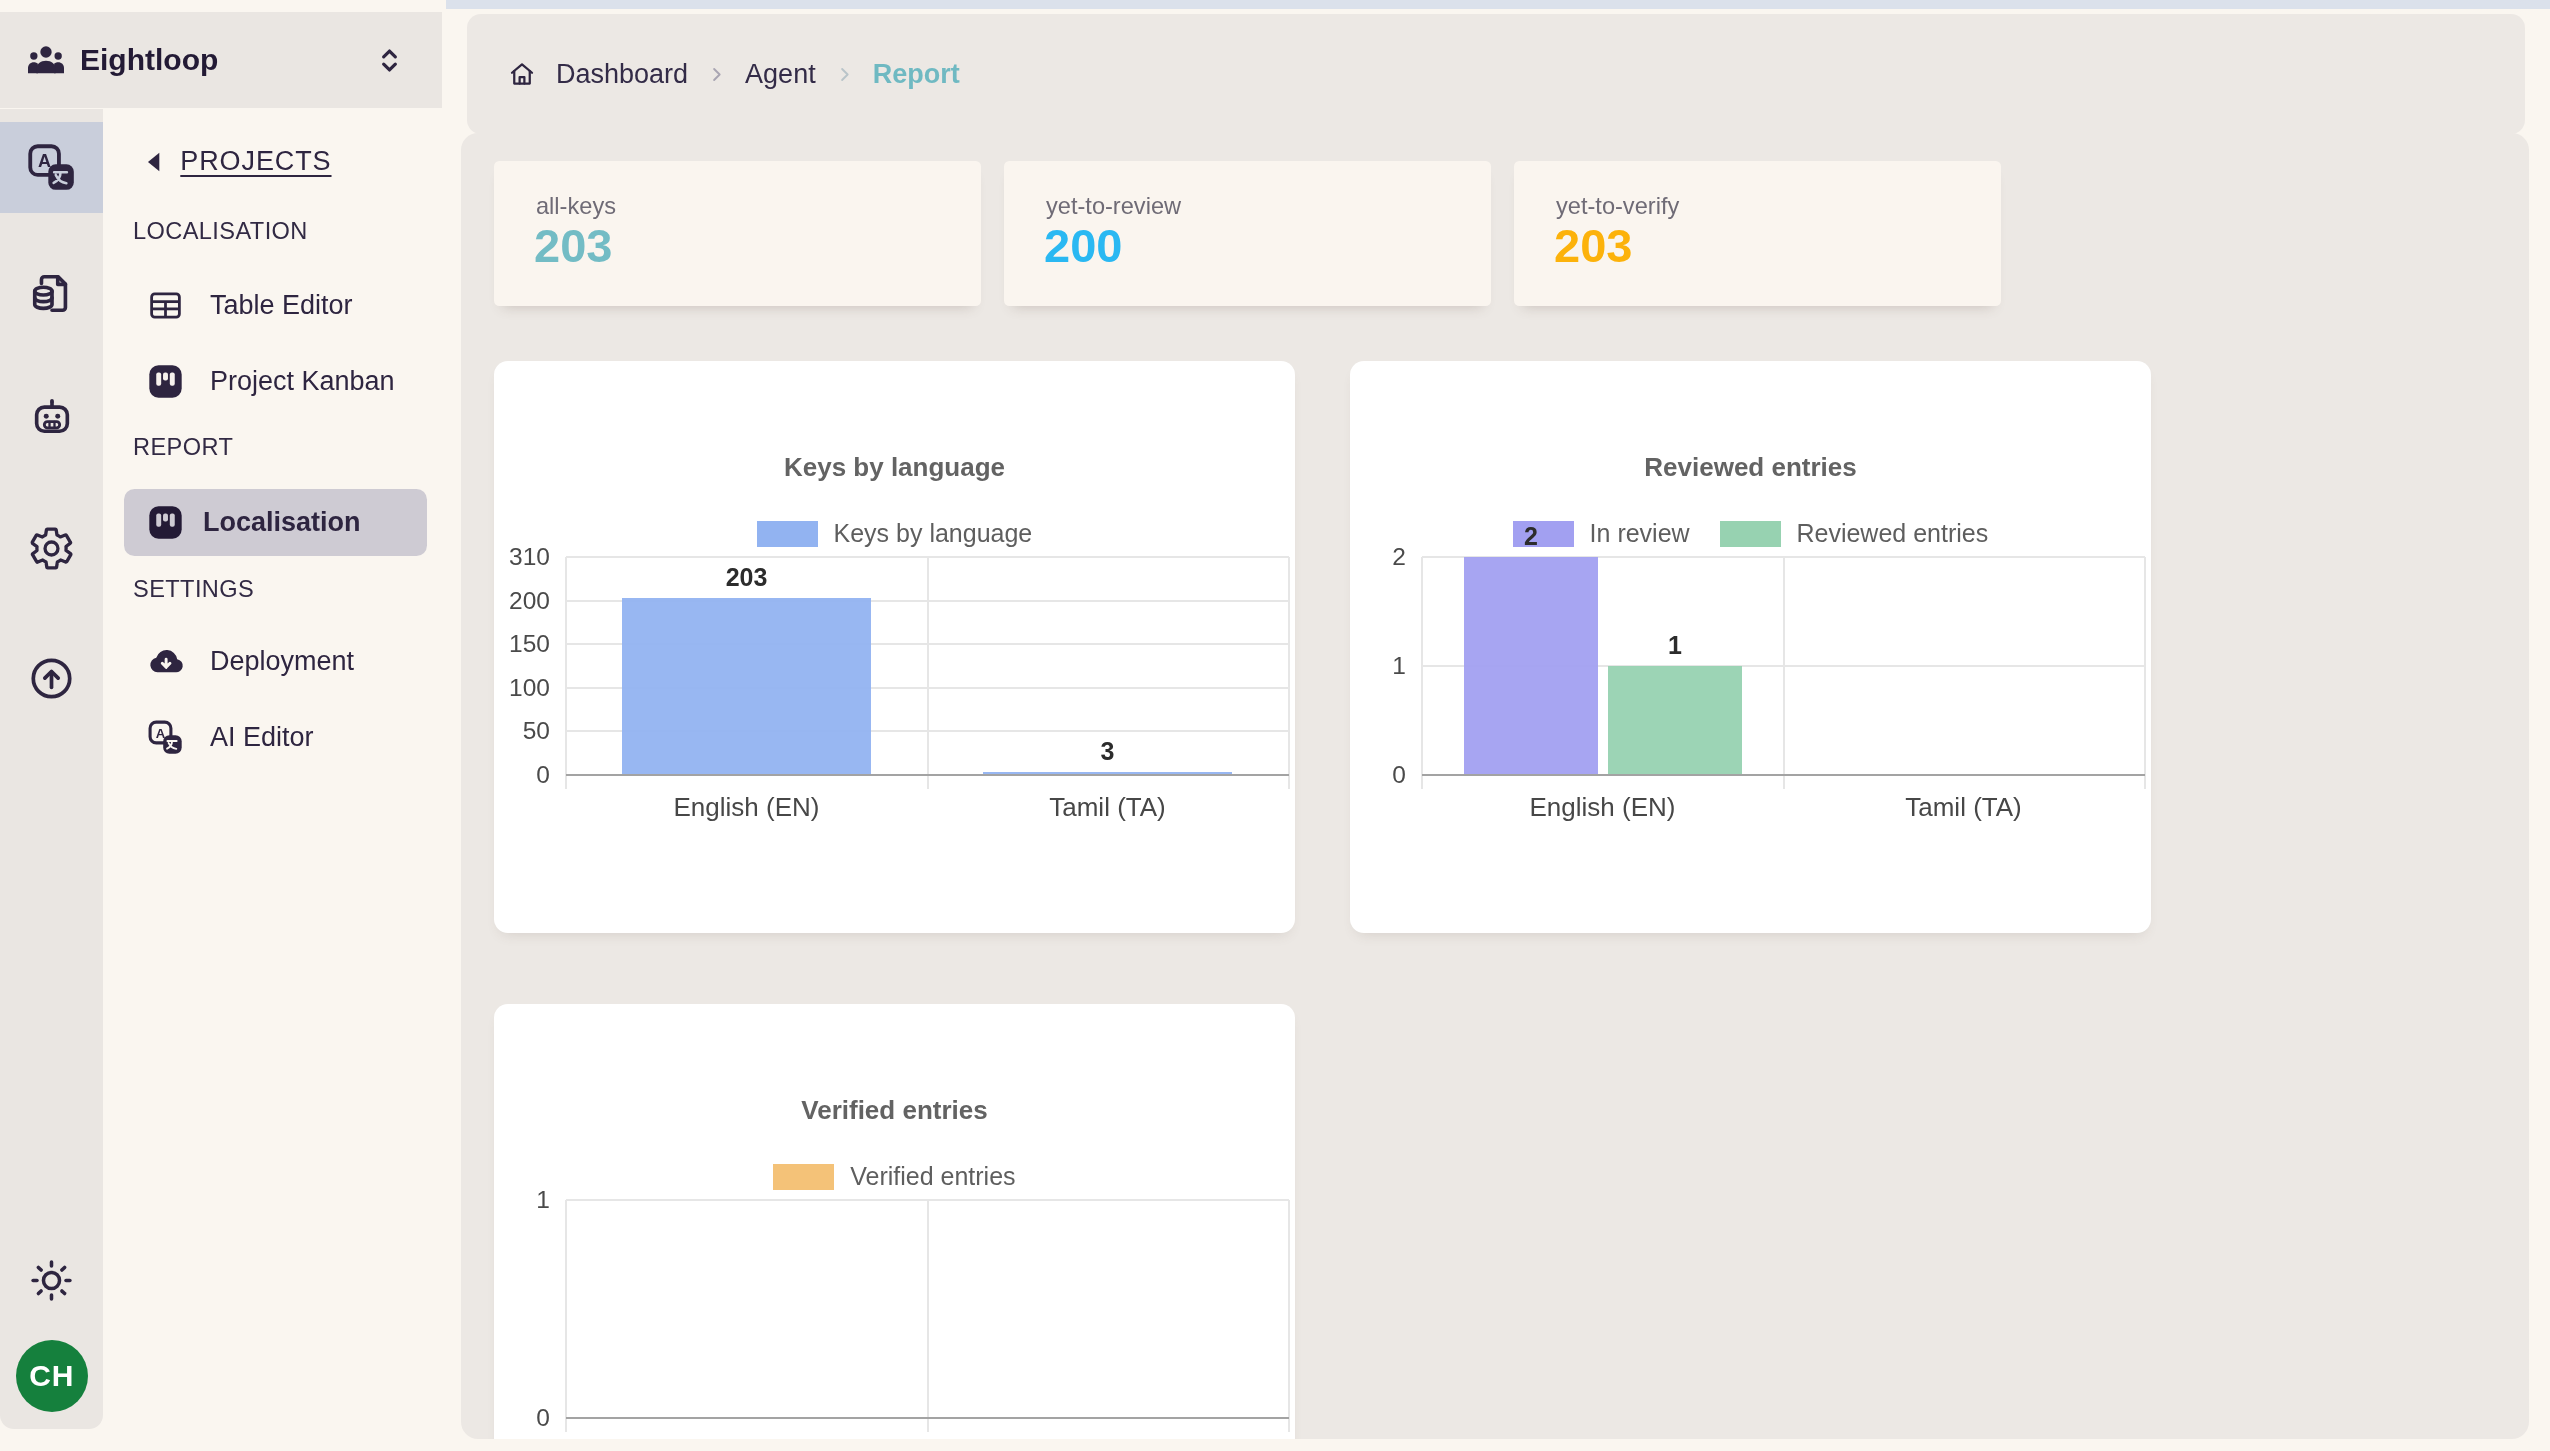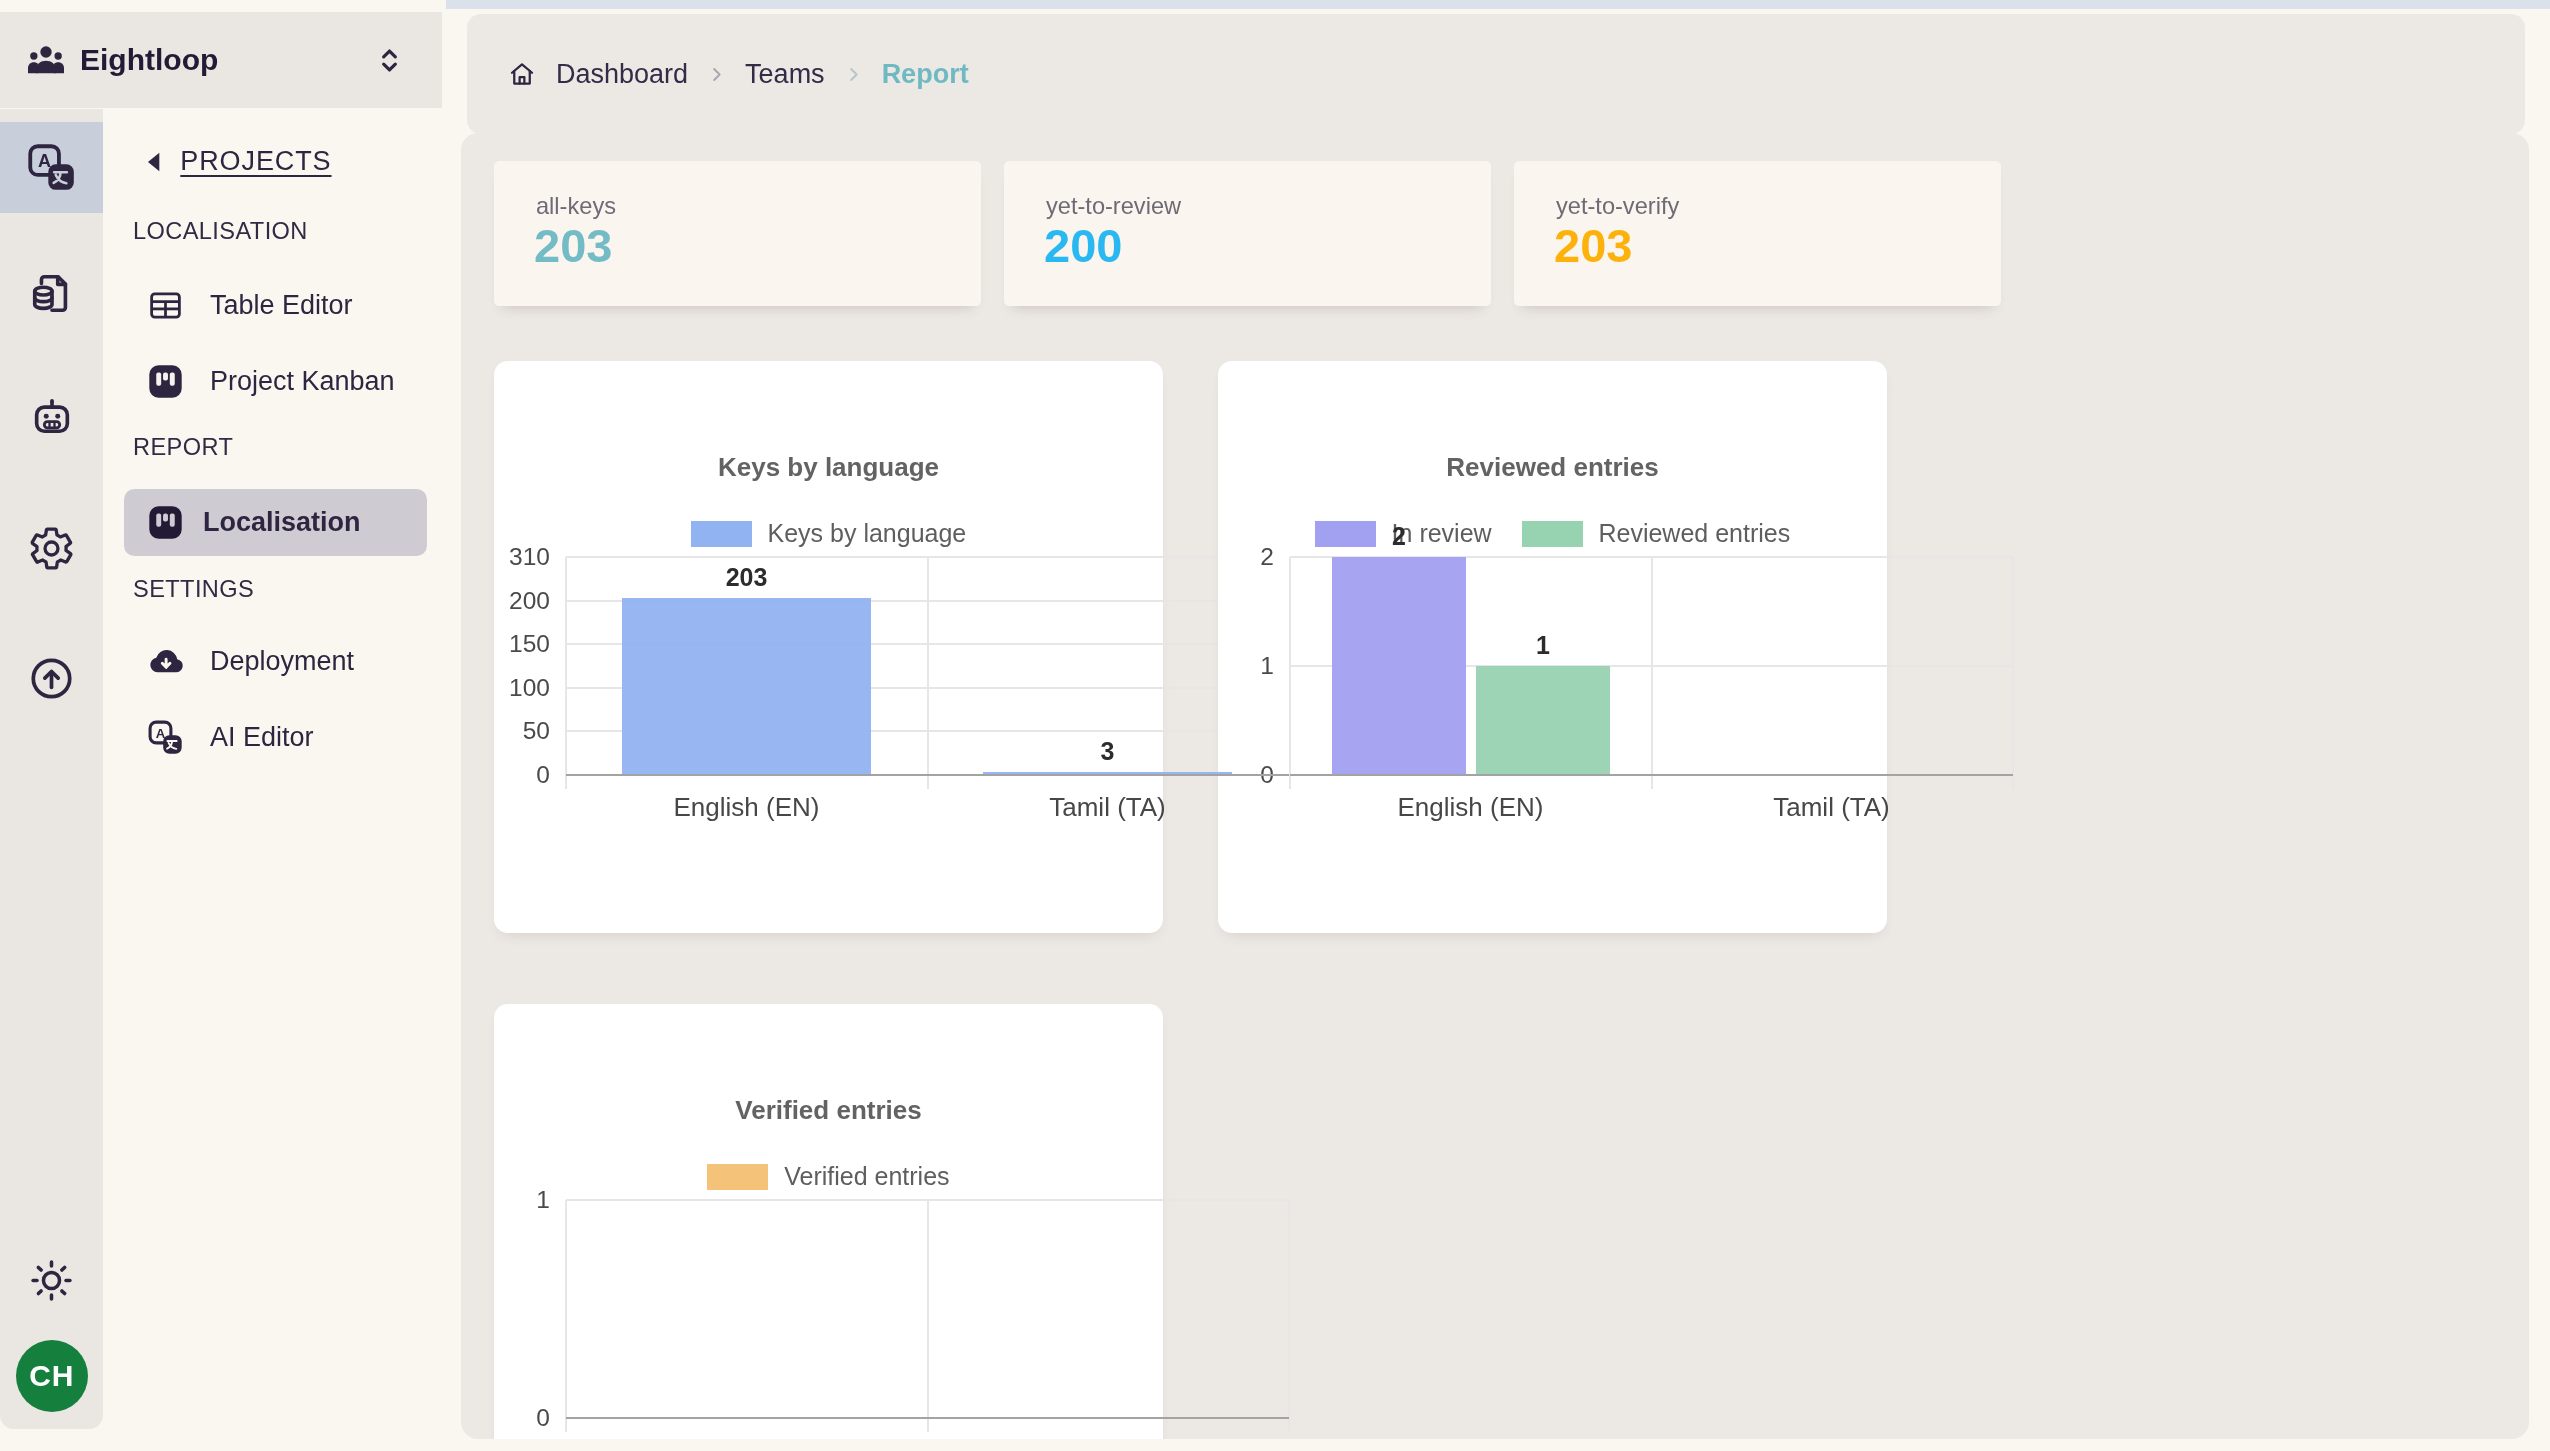--- a/index.html
+++ b/index.html
@@ -48,21 +48,21 @@
   .lang-divider{position:absolute;right:81px;top:14px;width:1.8px;height:37px;background:#DCD9D6;}
   .lang-chev{position:absolute;right:31.5px;top:21px;width:24.5px;height:24.5px;}
   
   .panel{position:absolute;left:461px;top:133px;width:2068px;height:1306px;background:#ECE8E4;
     border-radius:17px;overflow:hidden;}
   .stats{position:absolute;left:33px;top:28px;display:flex;gap:23px;}
   .stat-card{width:487px;height:145px;background:#FAF5EF;border-radius:5.3px;position:relative;
     box-shadow:0 8.8px 12.3px -7.9px rgba(90,70,60,.25);}
   .stat-label{position:absolute;left:42px;top:31.5px;font-size:23.6px;color:#6F6B76;}
   .stat-value{position:absolute;left:40px;top:58px;font-size:47px;font-weight:bold;line-height:53px;}
-  .chart-card{width:669px;height:572px;background:#FFFFFF;border-radius:14px;position:relative;
+  .chart-card{width:801px;height:572px;background:#FFFFFF;border-radius:14px;position:relative;
     box-shadow:0 7px 14px -7px rgba(90,70,60,.18);text-decoration:underline;}
   .charts-row{position:absolute;left:33px;top:228px;display:flex;gap:55px;}
   .chart-bottom{position:absolute;left:33px;top:871px;}
   
   .ch-title{position:absolute;top:91px;left:0;right:0;text-align:center;font-weight:bold;font-size:26px;color:#636363;}
   .ch-legend{position:absolute;top:158px;left:0;right:0;display:flex;justify-content:center;align-items:center;gap:30px;}
   .ch-leg{display:flex;align-items:center;gap:15.8px;}
   .ch-swatch{width:61px;height:26px;display:inline-block;}
   .ch-leglabel{font-size:25px;color:#5E5E5E;}
   .ch-plot{position:absolute;left:72px;top:196px;width:723px;height:218px;}
@@ -256,21 +256,21 @@
           <path d="M5.8 9.6V19.6h12.4V9.6"></path>
           <path d="M10.1 19.6v-5.2h3.8v5.2"></path>
       </svg>
     </span>
     <span class="crumb">Dashboard</span>
     <span class="crumb-sep">
       <svg viewBox="0 0 24 24" width="19" height="19" fill="none" stroke="#A9A5B2" stroke-width="2.4" stroke-linecap="round" stroke-linejoin="round">
           <path d="M9 5l7 7-7 7"></path>
         </svg>
     </span>
-    <span class="crumb">Teams</span>
+    <span class="crumb">Agent</span>
     <span class="crumb-sep">
       <svg viewBox="0 0 24 24" width="19" height="19" fill="none" stroke="#B9C4C9" stroke-width="2.4" stroke-linecap="round" stroke-linejoin="round">
           <path d="M9 5l7 7-7 7"></path>
         </svg>
     </span>
     <span class="crumb crumb-current" style="color: rgb(111, 185, 194);">Report</span>
   </div>
 </div>
 
 <div class="panel">

